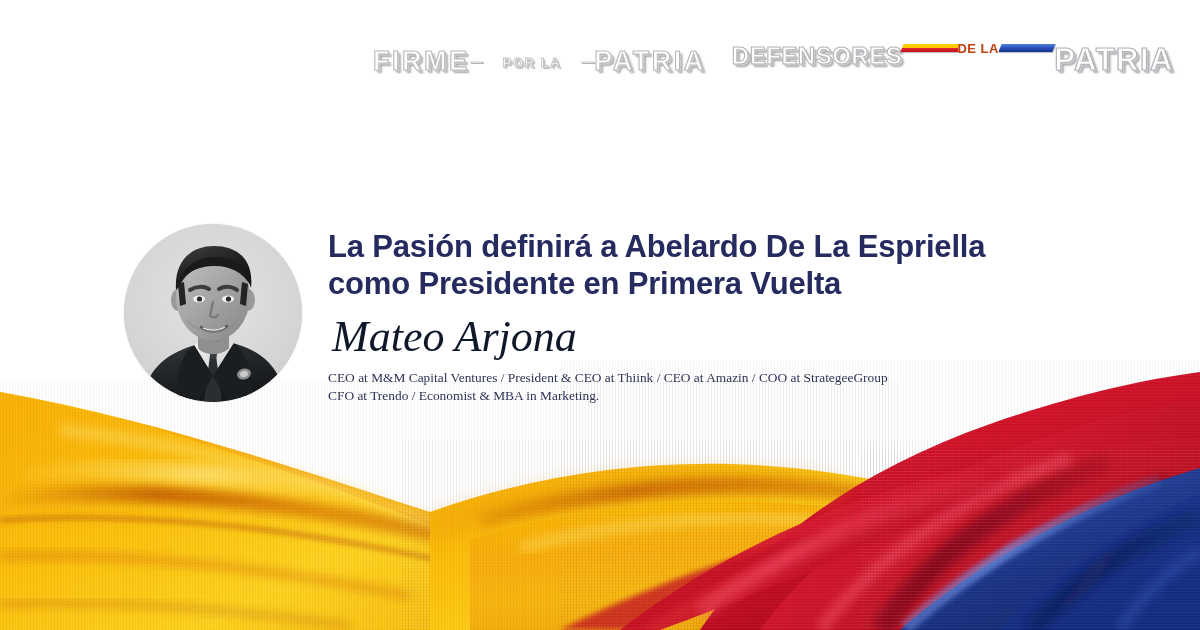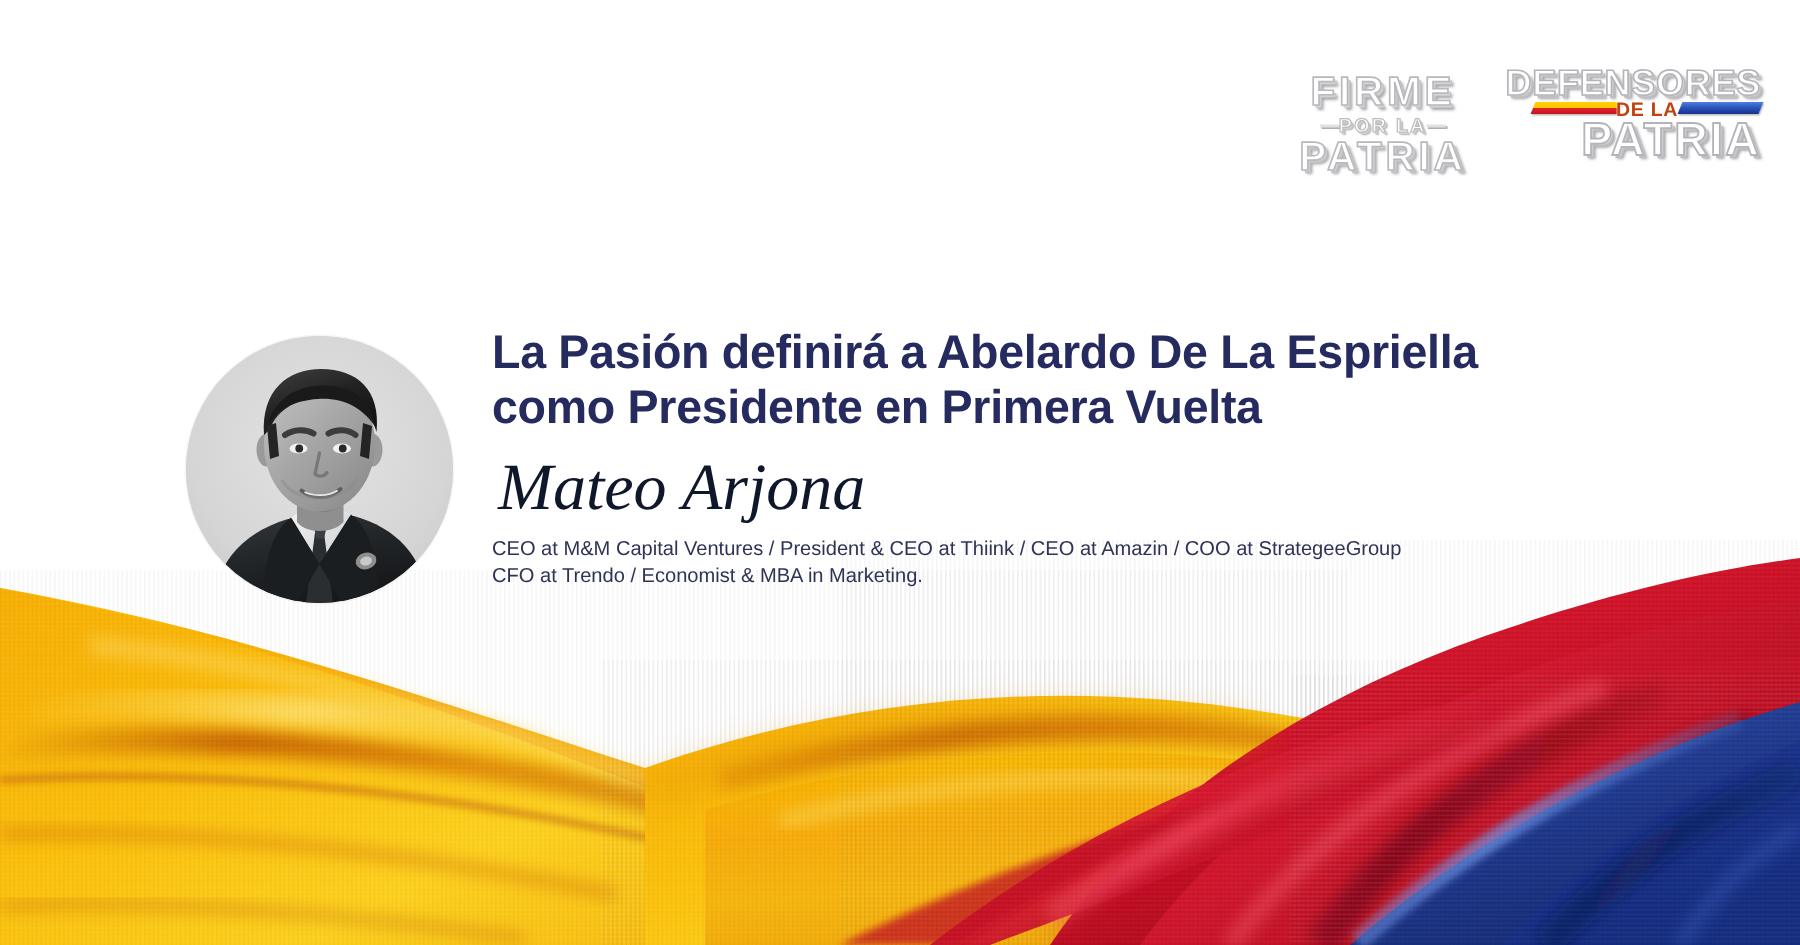--- a/index.html
+++ b/index.html
@@ -31,42 +31,42 @@
     right: 26px;
     display: flex;
     align-items: flex-start;
     gap: 26px;
     z-index: 40;
   }
 
   
   .logo-firme {
     display: flex;
-    flex-direction: column;
+    flex-direction: row;
     align-items: center;
     line-height: 1;
     padding-top: 4px;
   }
   .logo-firme .l1,
   .logo-firme .l3 {
     font-family: "Liberation Sans", sans-serif;
     font-weight: 700;
     font-size: 27px;
     letter-spacing: 2.5px;
     color: #ffffff;
     -webkit-text-stroke: 1.1px #b9b9bc;
     text-shadow:
       1px 1px 0 #d7d7da,
       2px 2px 0 #c3c3c7,
       3px 3px 2px rgba(90,90,96,0.55);
   }
   .logo-firme .l2-wrap {
     display: flex;
     align-items: center;
-    gap: 0;
+    gap: 20px;
     margin: 2px 0 1px 0;
   }
   .logo-firme .l2 {
     font-weight: 700;
     font-size: 13px;
     letter-spacing: 1.6px;
     color: #ffffff;
     -webkit-text-stroke: 0.8px #bcbcbf;
     text-shadow: 1px 1px 0 #cfcfd3, 2px 2px 1px rgba(90,90,96,0.45);
   }
@@ -74,22 +74,22 @@
     display: block;
     width: 13px;
     height: 2px;
     background: #e2e2e5;
     box-shadow: 1px 1px 0 rgba(110,110,115,0.55);
   }
 
   
   .logo-def {
     display: flex;
-    flex-direction: column;
-    align-items: flex-end;
+    flex-direction: row;
+    align-items: flex-start;
     line-height: 1;
     position: relative;
   }
   .logo-def .d1 {
     font-weight: 700;
     font-size: 24px;
     letter-spacing: 0.5px;
     color: #ffffff;
     -webkit-text-stroke: 1.1px #b5b5b9;
     text-shadow:
@@ -158,21 +158,21 @@
     overflow: hidden;
     background: #cfcfcf;
     z-index: 30;
     box-shadow: 0 0 0 1px rgba(0,0,0,0.04);
   }
 
   
   .content {
     position: absolute;
     left: 328px;
-    top: 216px;
+    top: 228px;
     width: 800px;
     z-index: 30;
   }
   .headline {
     margin: 0;
     font-family: "Liberation Sans", sans-serif;
     font-weight: 700;
     font-size: 31.5px;
     line-height: 1.16;
     letter-spacing: -0.2px;
@@ -185,21 +185,21 @@
     margin: 14px 0 0 4px;
     font-family: "Liberation Serif", serif;
     font-style: italic;
     font-weight: 400;
     font-size: 44px;
     line-height: 1;
     color: #0f172a;
   }
   .credentials {
     margin: 10px 0 0 0;
-    font-family: Liberation Sans, sans-serif;
+    font-family: Liberation Serif, serif;
     font-size: 13.4px;
     line-height: 1.35;
     color: #2f3355;
     white-space: pre-line;
   }
 </style>
 </head>
 <body>
 
 <div id="poster">

